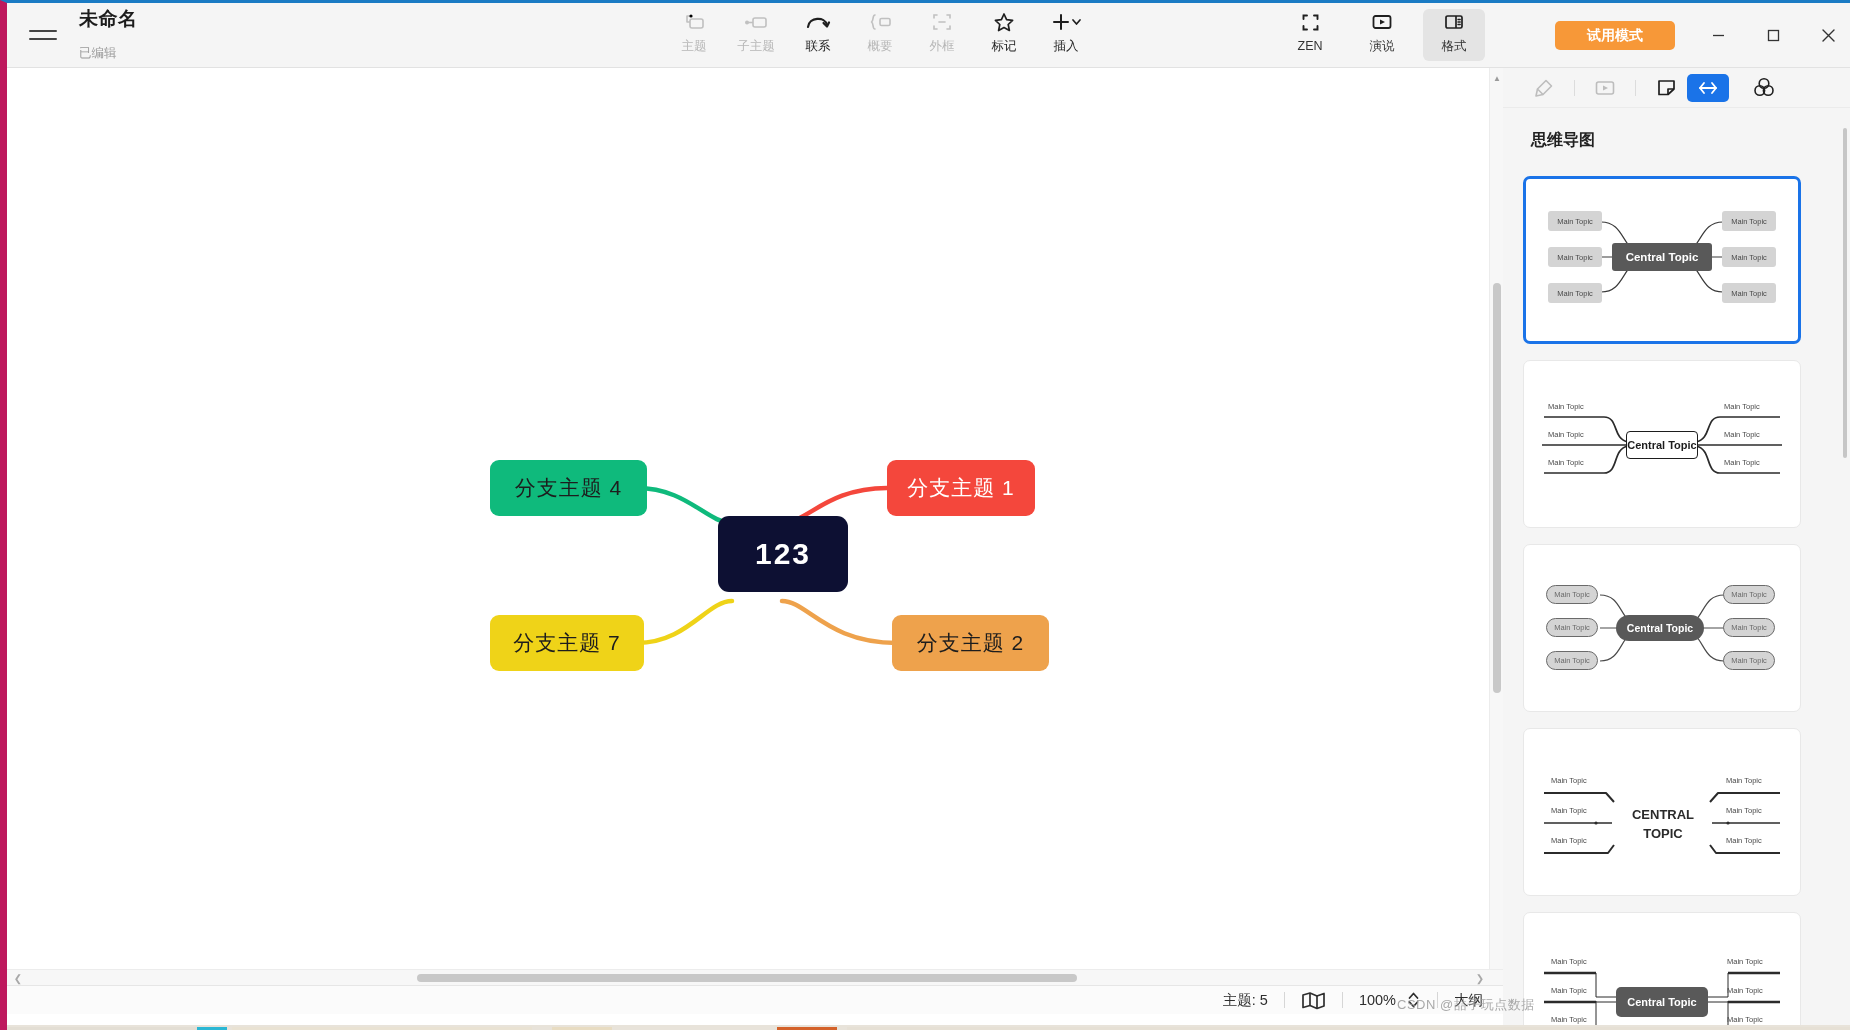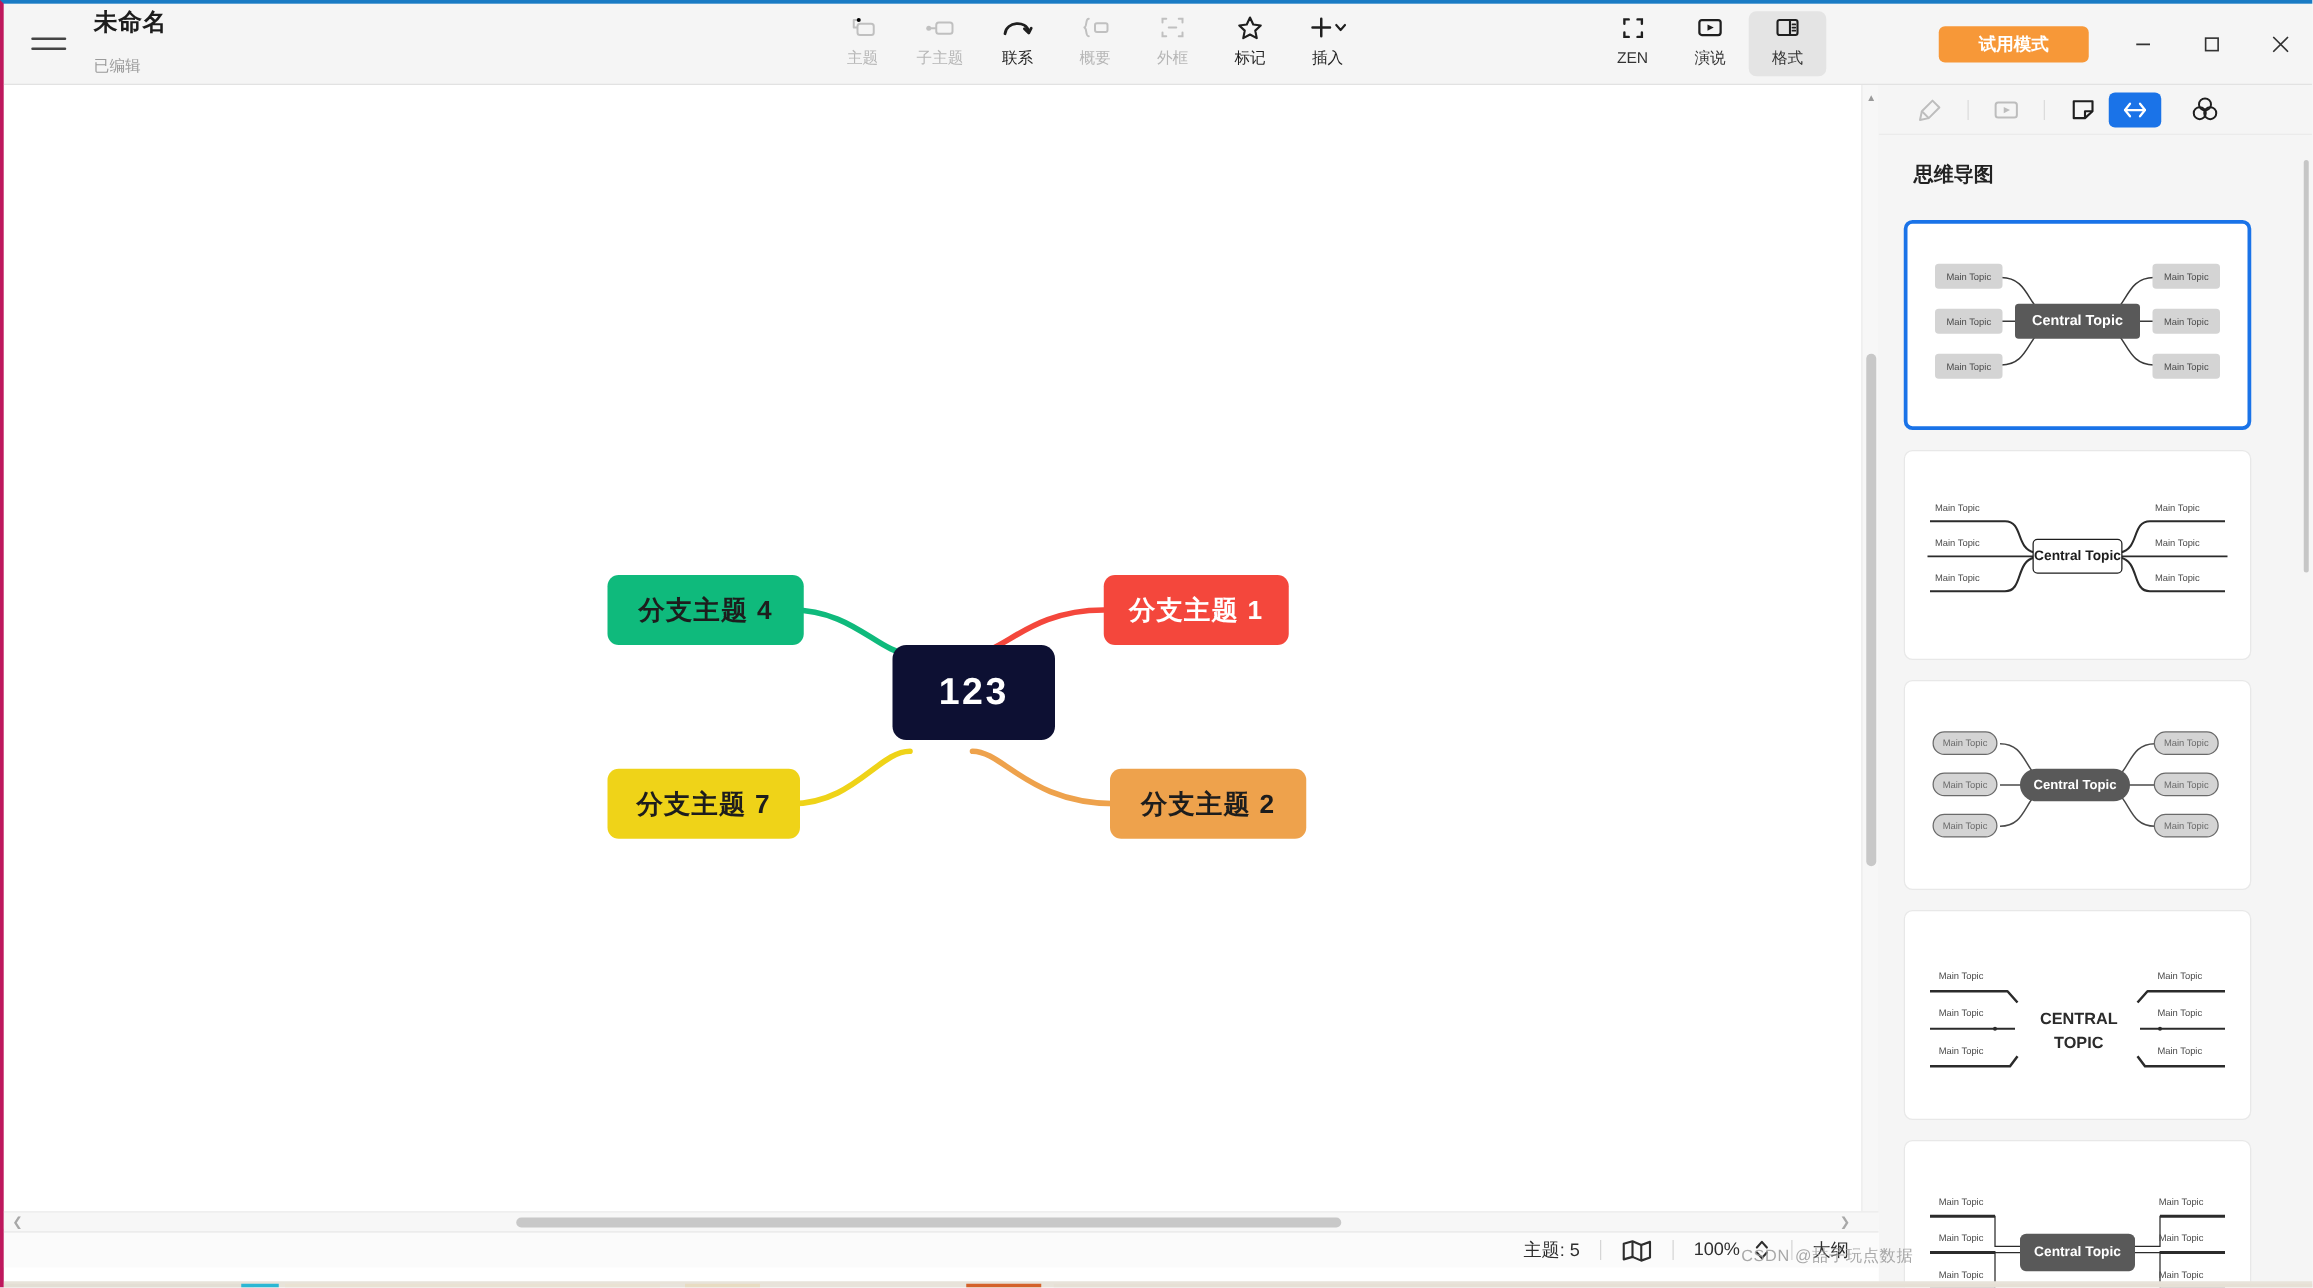--- a/index.html
+++ b/index.html
@@ -7,21 +7,21 @@
     width: 1850px; height: 1030px;
     font-family: "Liberation Sans", "DejaVu Sans", sans-serif;
     background: #f0f0f0;
     overflow: hidden;
   }
   #app {
     position: relative;
     width: 1850px; height: 1030px;
     background: #ffffff;
     border-top: 3px solid #1a7bc4;
-    border-left: 3px solid #be185d;
+    border-left: 7px solid #be185d;
     overflow: hidden;
   }
 
   
   .topbar {
     position: absolute; top: 0; left: 0;
     width: 1847px; height: 65px;
     background: #f5f5f5;
     border-bottom: 1px solid #e2e2e2;
     display: flex; align-items: center;
@@ -46,21 +46,21 @@
     display: flex; flex-direction: column; align-items: center; justify-content: flex-start;
     cursor: pointer; user-select: none;
   }
   .tool .ic { height: 26px; display: flex; align-items: center; justify-content: center; }
   .tool .lb { font-size: 12.5px; line-height: 18px; margin-top: 2px; }
   .tool.on .lb { color: #1f1f1f; }
   .tool.off .lb { color: #b6b6b6; }
   .tool.on svg { stroke: #1f1f1f; }
   .tool.off svg { stroke: #c0c0c0; }
 
-  .rtools { position: absolute; left: 1272px; top: 6px; display: flex; gap: 0; }
+  .rtools { position: absolute; left: 1272px; top: 6px; display: flex; gap: 10px; }
   .rtool {
     width: 62px; height: 52px;
     display: flex; flex-direction: column; align-items: center; justify-content: flex-start;
     cursor: pointer;
   }
   .rtool .ic { height: 26px; display: flex; align-items: center; justify-content: center; }
   .rtool .lb { font-size: 12.5px; line-height: 18px; color: #333; margin-top: 2px; }
   .rtool.sel { background: #e4e4e4; border-radius: 6px; }
 
   .trialbtn {
@@ -90,21 +90,20 @@
   .map { position: absolute; left: 0; top: 0; width: 1500px; height: 915px; }
 
   .node {
     position: absolute;
     display: flex; align-items: center; justify-content: center;
     border-radius: 9px;
     font-size: 21px;
     letter-spacing: 1px;
     cursor: pointer;
     z-index: 3;
-    font-weight: bold;
   }
   .node.central {
     border-radius: 11px;
     font-size: 30px; font-weight: bold; color: #ffffff;
     letter-spacing: 2px;
   }
 
   
   .vscroll-track {
     position: absolute; top: 65px; right: 0; width: 14px; height: 915px;

